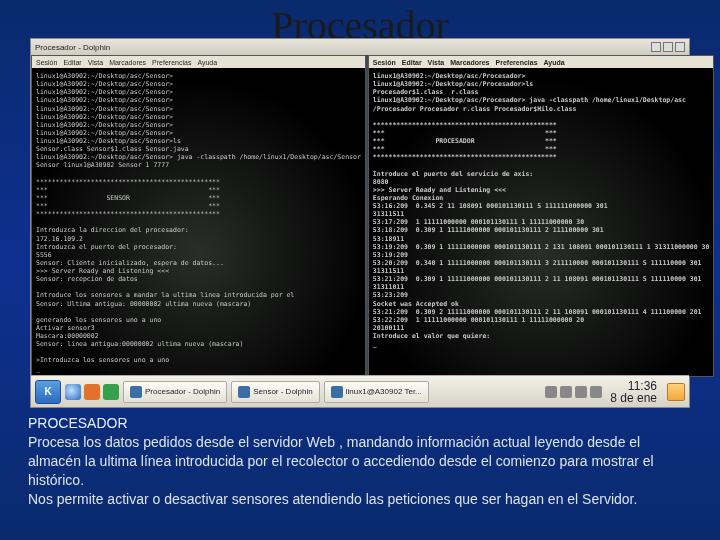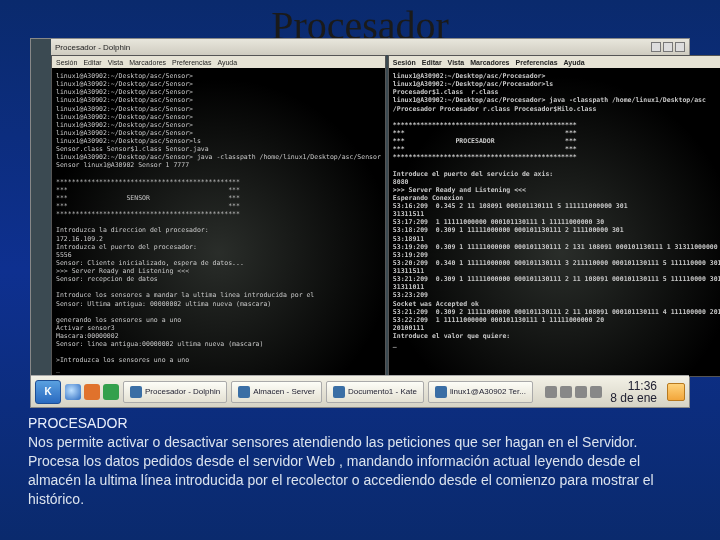--- a/index.html
+++ b/index.html
@@ -1,19 +1,19 @@
 <!DOCTYPE html>
 <html><head>
 <meta charset="utf-8">
 <style>
   * { margin:0; padding:0; box-sizing:border-box; }
   html,body { width:720px; height:540px; overflow:hidden; font-family:Arial,sans-serif; }
   .slide { width:720px; height:540px; background:linear-gradient(180deg,#0a2a6d 0%,#0e3090 50%,#0a2a6d 100%); position:relative; }
   .title { width:100%; text-align:center; font-size:40px; font-family:Georgia,'Times New Roman',serif; color:#1a1a1a; padding-top:2px; }
-  .screenshot { position:absolute; top:38px; left:30px; width:660px; height:370px; border:1px solid #888; background:#3b4a52;padding-left:20px; }
+  .screenshot { position:absolute; top:38px; left:30px; width:660px; height:370px; border:1px solid #888; background:#3b4a52; }
   .titlebar { height:16px; background:linear-gradient(#e8e6dc,#cfccc0); display:flex; align-items:center; padding:0 4px; font-size:8px; color:#222; }
   .titlebar .winbtns { margin-left:auto; display:flex; gap:2px; }
   .titlebar .winbtns span { width:10px; height:10px; border:1px solid #777; background:#ddd; display:inline-block; }
   .twopanes { display:flex; height:322px; }
   .pane { flex:1; background:#000; border:1px solid #555; display:flex; flex-direction:column; }
   .pane + .pane { margin-left:2px;font-weight:bold; }
   .pane-menu { height:12px; background:#e6e3d5; font-size:7px; color:#222; display:flex; align-items:center; gap:6px; padding:0 4px; }
   .term { flex:1; background:#000 radial-gradient(circle at 50% 60%, rgba(120,130,120,.35), rgba(0,0,0,.0) 70%); color:#d6d6d6; font-family:"DejaVu Sans Mono","Courier New",monospace; font-size:6.5px; line-height:1.25; padding:4px 4px; white-space:pre; overflow:hidden; position:relative; }
   .term .ascii { color:#c8c8c8; }
   .taskbar { position:absolute; bottom:0; left:0; right:0; height:32px; background:linear-gradient(#f3f1e6,#d6d3c5); border-top:1px solid #aaa; display:flex; align-items:center; padding:0 4px; gap:4px; font-size:8px; color:#223; }
@@ -155,25 +155,21 @@
         <span class="ql-ff"></span>
         <span class="ql-leaf"></span>
       </div>
 
       <div class="tray-app">
         <span class="ico"></span>
         <span>Procesador - Dolphin</span>
       </div>
       <div class="tray-app">
         <span class="ico"></span>
-        <span>Almacen - Server</span>
-      </div>
-      <div class="tray-app">
-        <span class="ico"></span>
-        <span>Documento1 - Kate</span>
+        <span>Sensor - Dolphin</span>
       </div>
       <div class="tray-app">
         <span class="ico"></span>
         <span>linux1@A30902  Ter...</span>
       </div>
 
       <div class="spacer"></div>
 
       <div class="sidetray">
         <span></span>
@@ -185,17 +181,17 @@
         <span>11:36</span>
         <span>8 de ene</span>
       </div>
       <div class="showdesk"></div>
     </div>
 
   </div>
 
   <div class="caption">
     <div class="hdr">PROCESADOR</div>
+    <div>Procesa los datos pedidos desde el servidor Web , mandando información actual leyendo desde el almacén la ultima línea introducida por el recolector o accediendo  desde el comienzo para mostrar el histórico.</div>
     <div>Nos permite  activar o desactivar sensores  atendiendo las peticiones que ser hagan en el Servidor.</div>
-    <div>Procesa los datos pedidos desde el servidor Web , mandando información actual leyendo desde el almacén la ultima línea introducida por el recolector o accediendo  desde el comienzo para mostrar el histórico.</div>
   </div>
 
 </div>
 
 </body></html>

